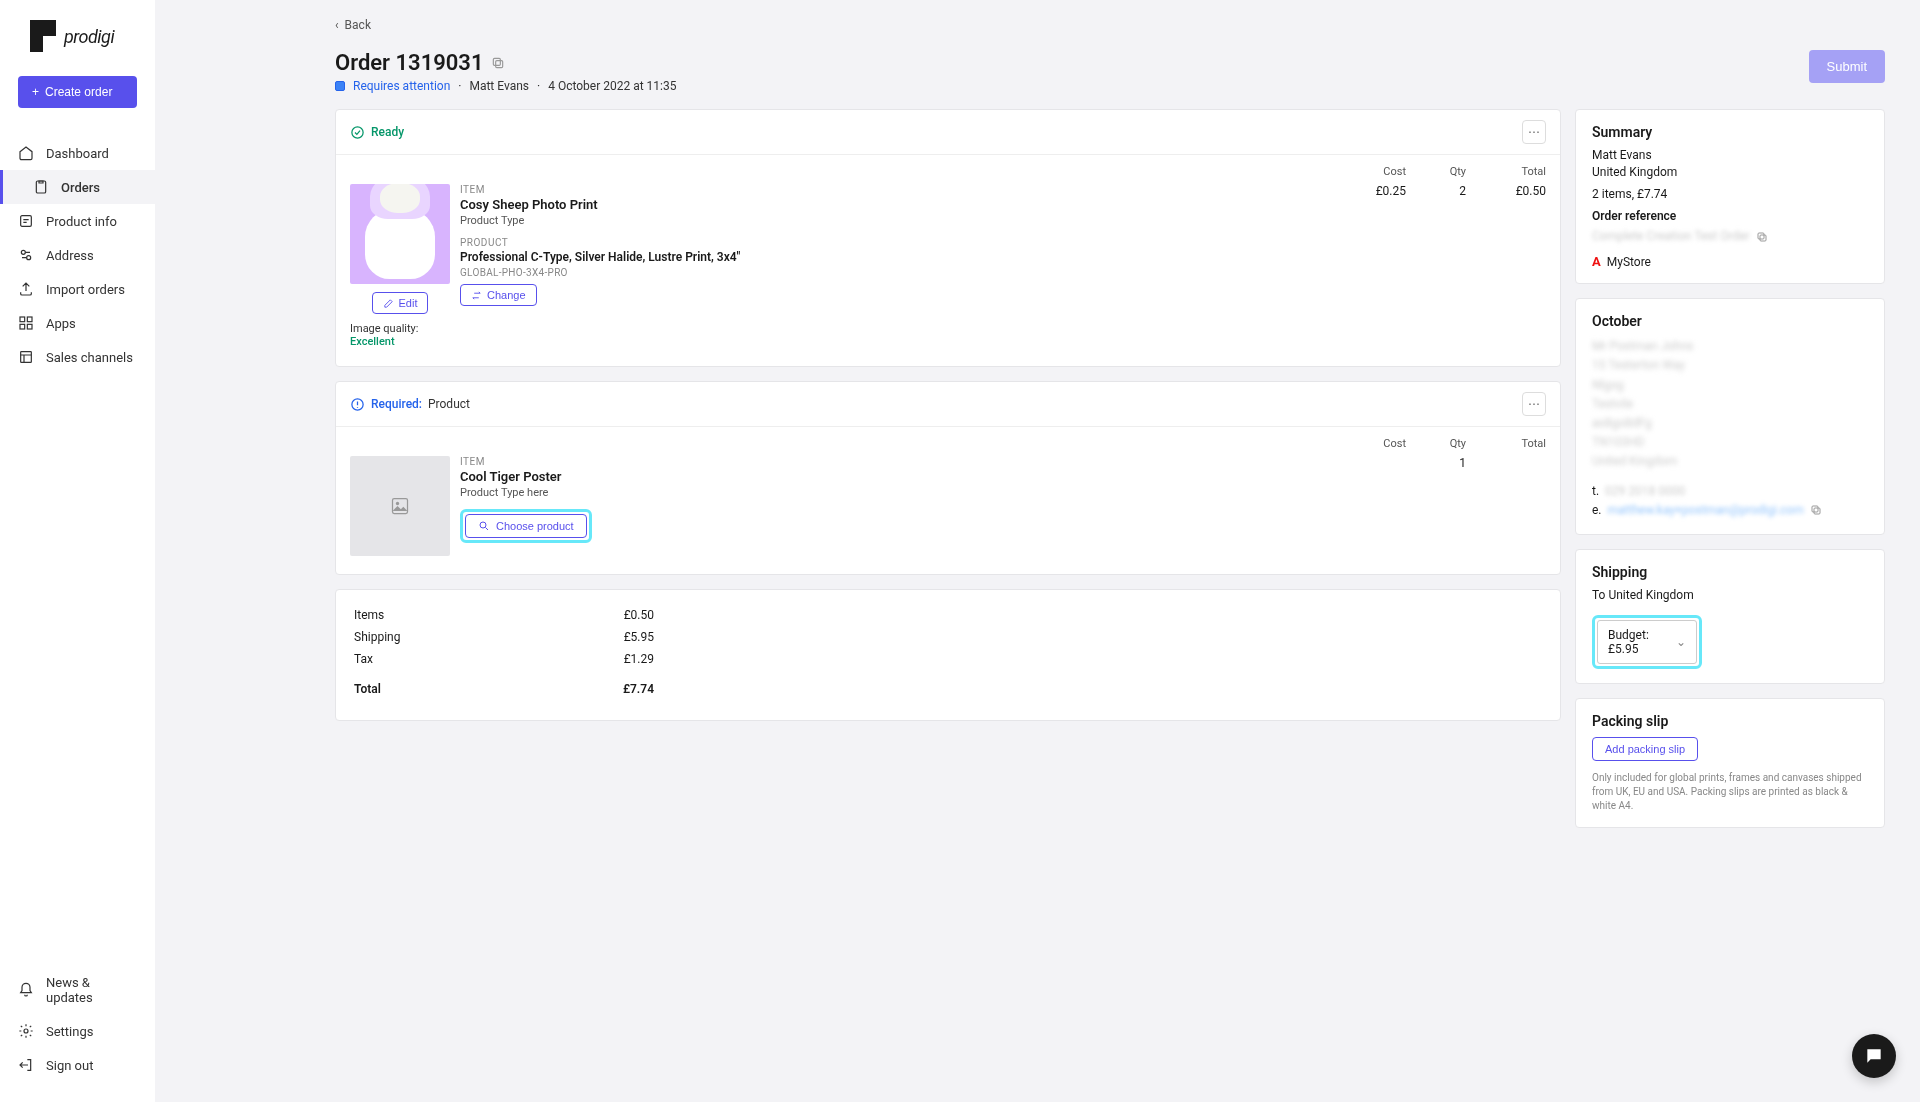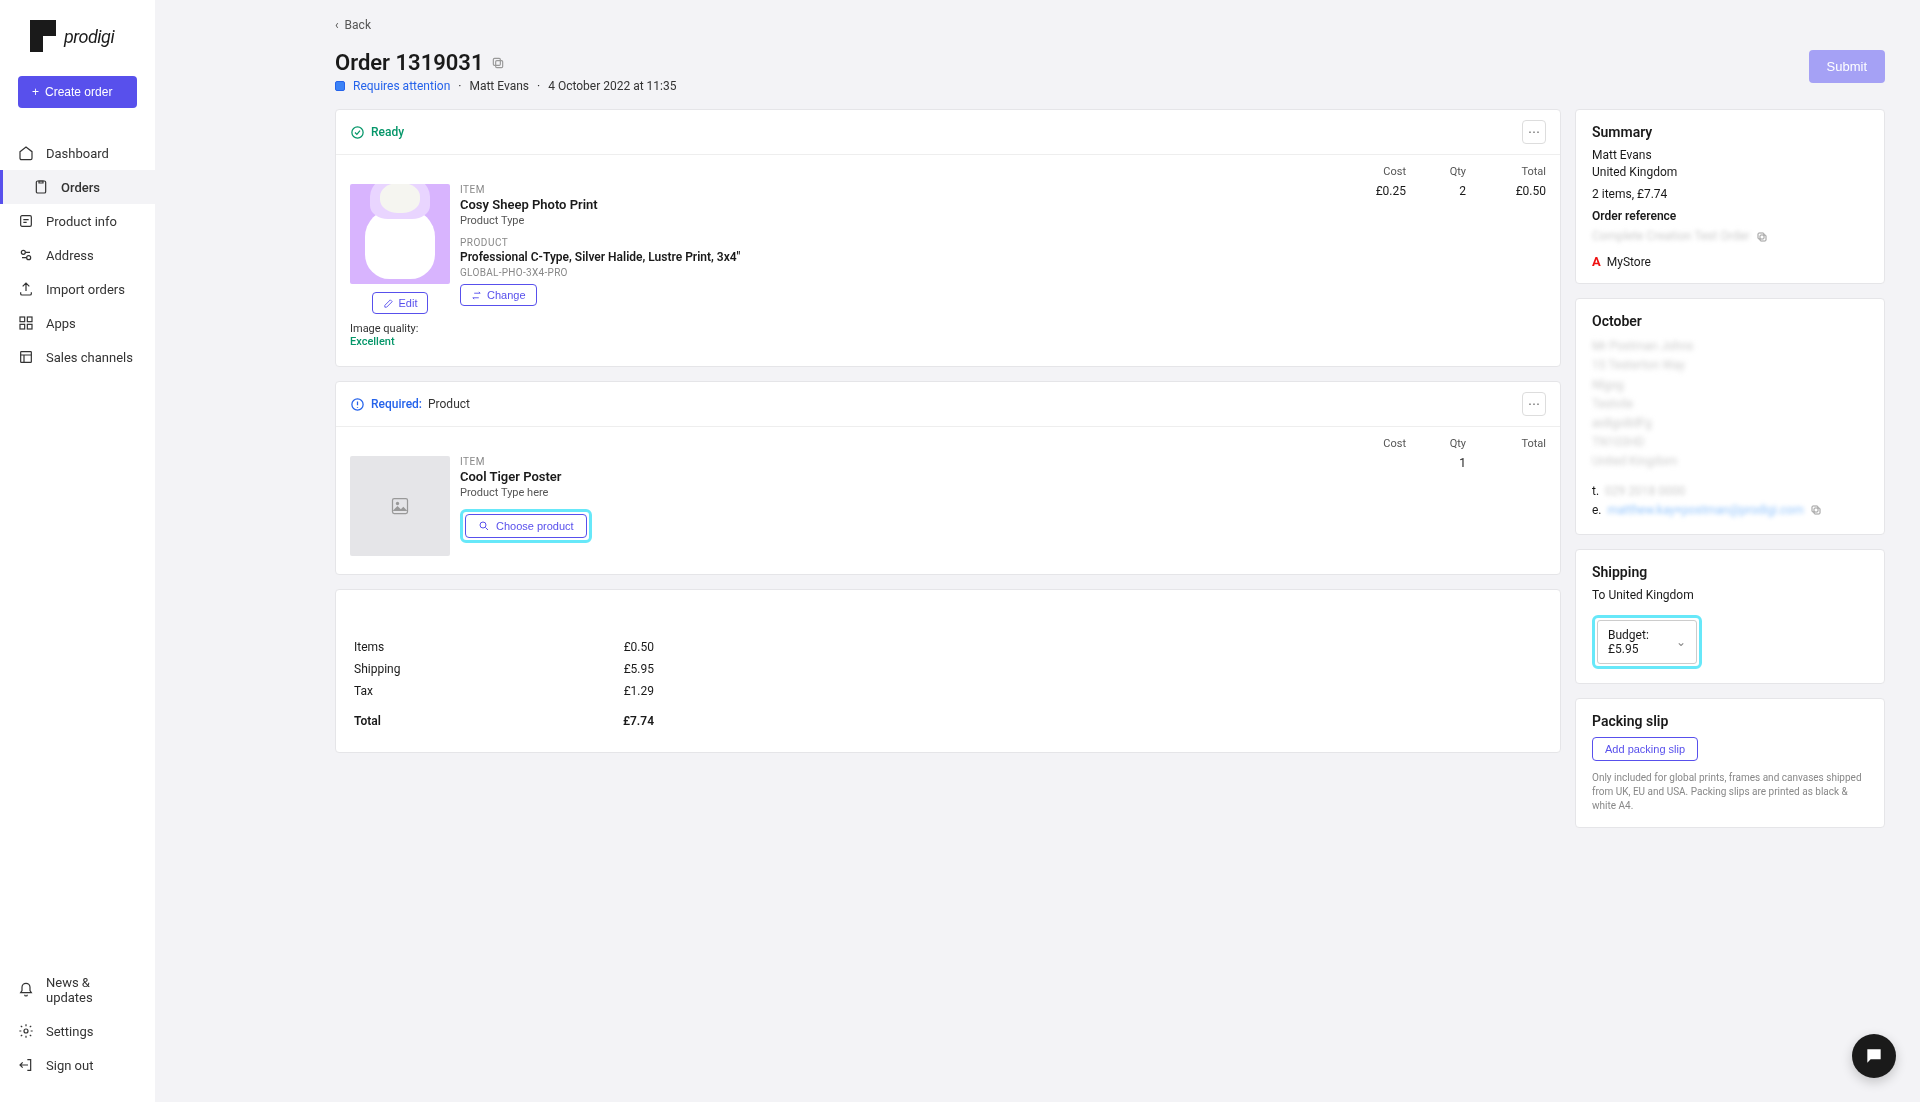--- a/index.html
+++ b/index.html
@@ -64,21 +64,21 @@
 .highlight-box { border: 3px solid #67e8f9; border-radius: 6px; padding: 2px; display:inline-block;}
 
 .thumb-col { display:flex; flex-direction:column; align-items:flex-start; gap:8px;}
 .edit-row { display:flex; justify-content:center; width:100px;}
 .quality-row { font-size:11px; color:#333;}
 .quality-row .good { color:#059669; font-weight:500;}
 
 
 .cost-card { padding: 14px 18px 20px; }
 .cost-title { font-size:14px; font-weight:600; margin-bottom:12px;}
-.cost-body { display:flex; gap:60px;margin-top:32px;}
+.cost-body { display:flex; gap:60px;}
 .cost-table { width: 300px;}
 .cost-row { display:flex; justify-content:space-between; padding:4px 0; font-size:12px;}
 .cost-row.total { font-weight:600; padding-top:12px;}
 .tax-col { flex:1; padding-top:20px;}
 .tax-title { font-weight:600; font-size:12px; margin-bottom:6px;}
 .checkbox-row { display:flex; gap:8px; align-items:flex-start; font-size:11px; color:#444;}
 .checkbox-row input { margin-top:2px;}
 
 
 .panel { padding: 14px 16px; }

